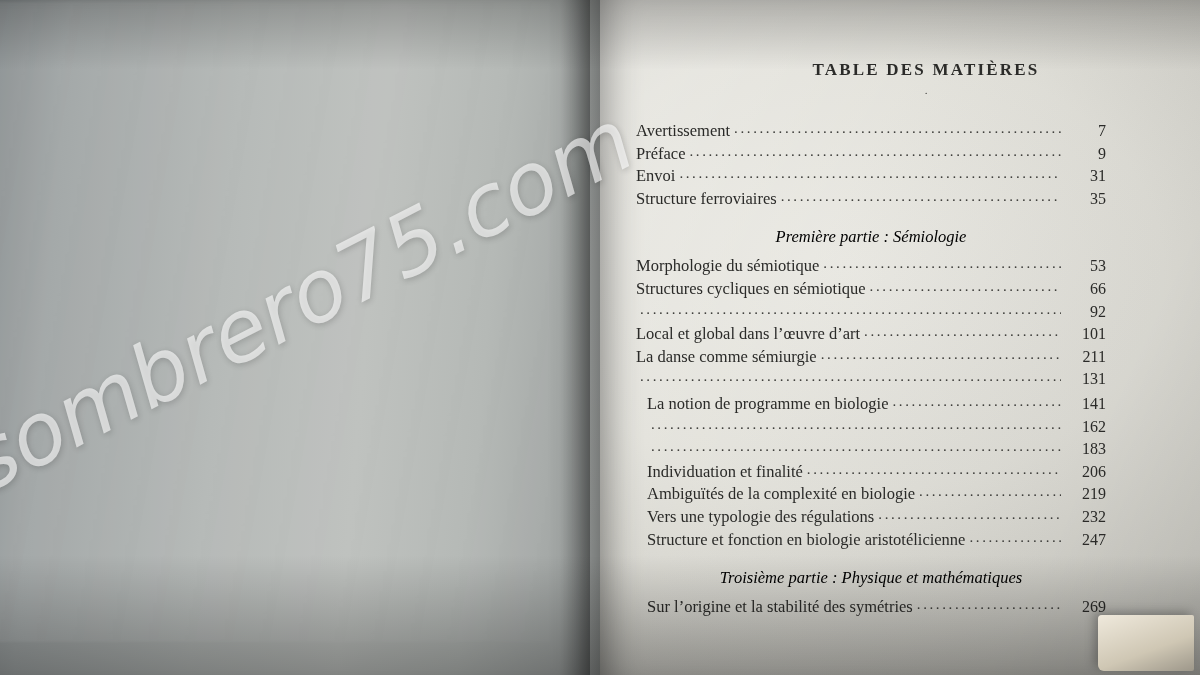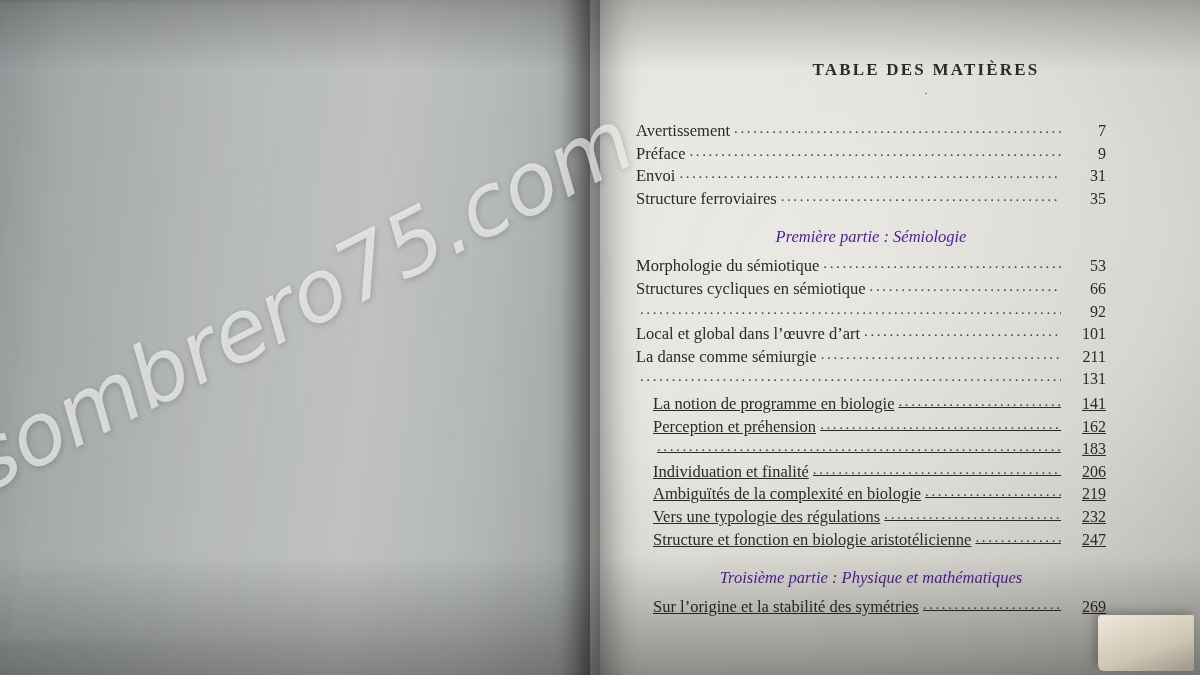--- a/index.html
+++ b/index.html
@@ -142,28 +142,28 @@
     flex: 0 0 42px;
     text-align: right;
     font-size: 16px;
   }
 
   .section-head {
     text-align: center;
     font-style: italic;
     font-size: 16.5px;
     margin: 17px 0 8px 0;
-    color: #4c1d95;
+    color: #000000;
   }
   .group { margin-bottom: 0; }
   .group.part2 { margin-top: 2px; }
 
   
   .indent-0 { margin-left: 0px; }
-  .indent-1 { margin-left: 17px; text-decoration: underline; }
+  .indent-1 { margin-left: 11px; }
 
   
   .watermark {
     position: absolute;
     left: 0; top: 0;
     width: 1200px; height: 675px;
     pointer-events: none;
   }
   .watermark span {
     position: absolute;
@@ -257,21 +257,20 @@
       </div>
     </div>
 
     <div class="group part2">
       <div class="entry indent-1">
         <span class="label">La notion de programme en biologie</span>
         <span class="leader">........................................................................................</span>
         <span class="page">141</span>
       </div>
       <div class="entry indent-1">
-        <span class="label">Perception et préhension</span>
         <span class="leader">........................................................................................</span>
         <span class="page">162</span>
       </div>
       <div class="entry indent-1">
         <span class="leader">........................................................................................</span>
         <span class="page">183</span>
       </div>
       <div class="entry indent-1">
         <span class="label">Individuation et finalité</span>
         <span class="leader">........................................................................................</span>

